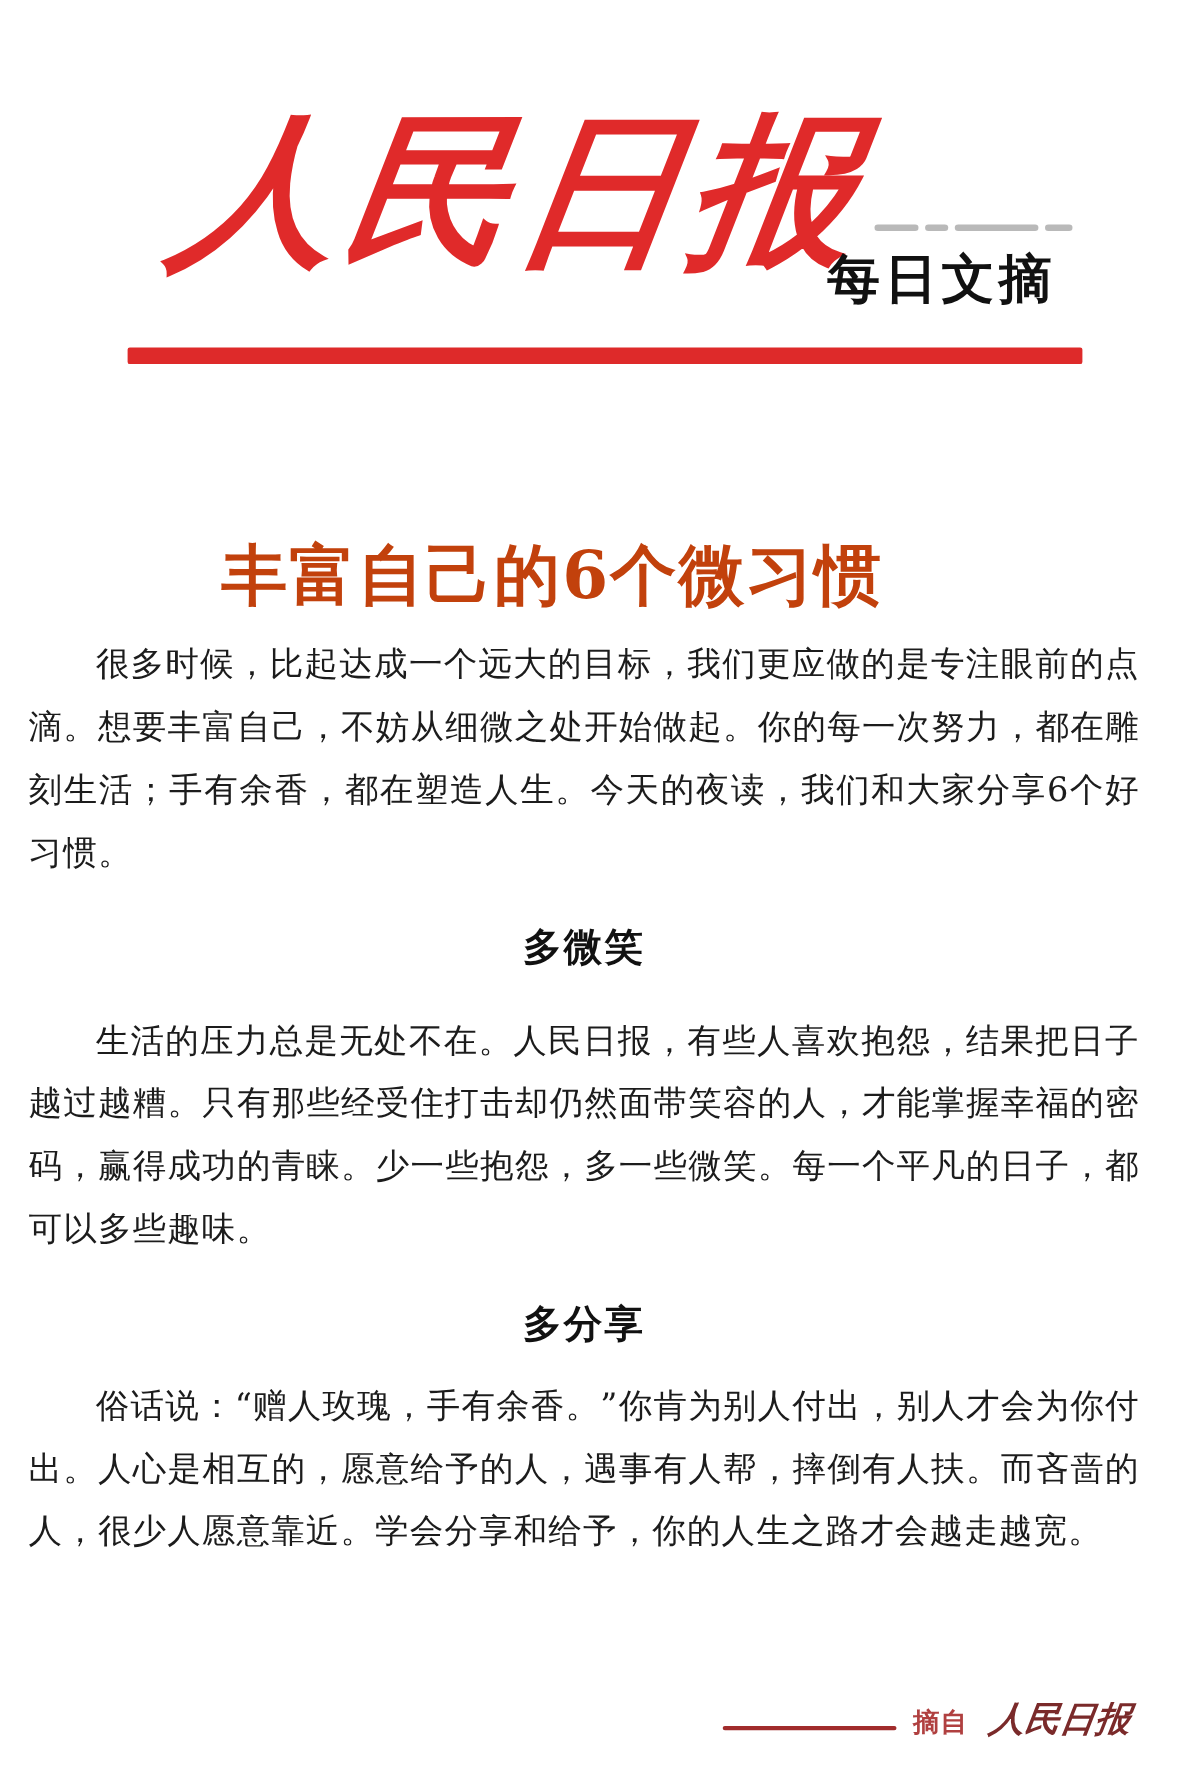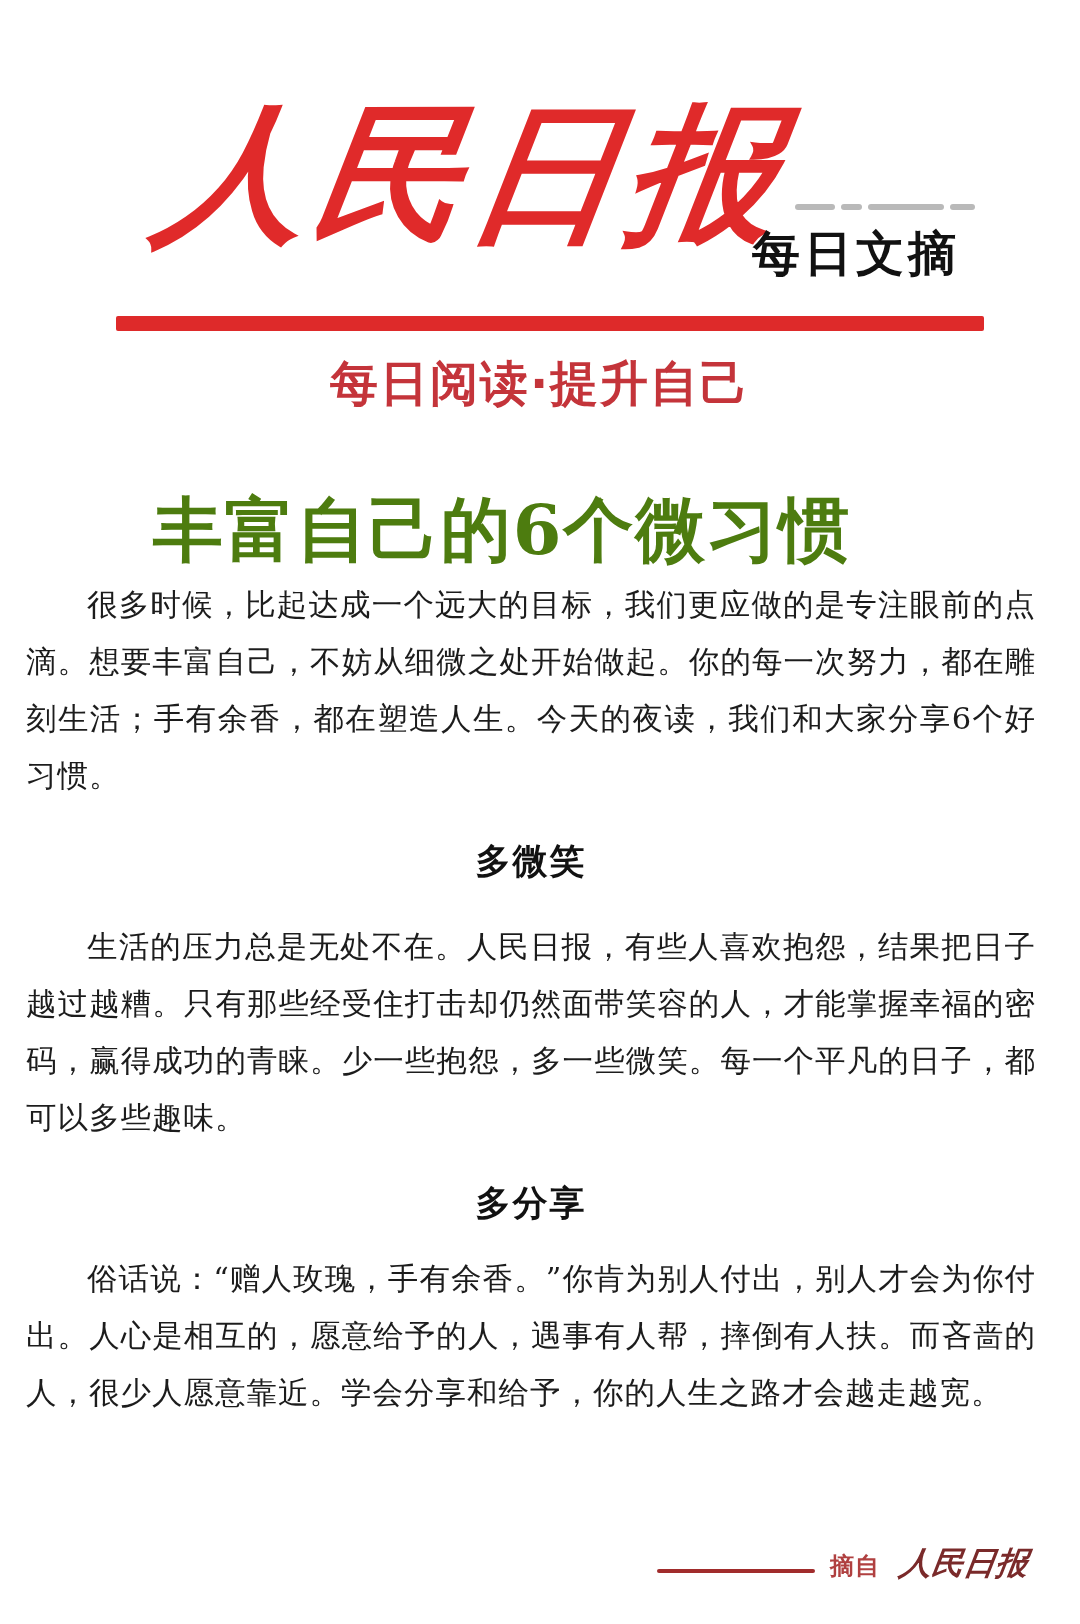--- a/index.html
+++ b/index.html
@@ -28,21 +28,21 @@
     background: #de2a2a; border-radius: 2px;
   }
   .slogan {
     position: absolute; left: 0; top: 352px; width: 1080px; text-align: center;
     font-size: 48px; font-weight: bold; color: #c4343a; letter-spacing: 2px;
   }
 
   .title {
     position: absolute; left: 0; top: 484px; width: 1004px; text-align: center;
     font-family: "DejaVu Serif", "Liberation Serif", serif;
-    font-size: 70px; font-weight: bold; color: #4d7c0f; letter-spacing: 2px;
+    font-size: 60px; font-weight: bold; color: #c2410c; letter-spacing: 2px;
   }
 
   .article { position: absolute; left: 26px; top: 0; width: 1010px; }
   .para {
     position: absolute; left: 0; width: 1010px;
     font-family: "DejaVu Serif", "Liberation Serif", serif;
     font-size: 30.5px; line-height: 57px; color: #1c1c1c;
     text-align: justify; text-indent: 2em; letter-spacing: 1px;
   }
   .section-heading {
@@ -68,21 +68,20 @@
 <header class="masthead">
   <div class="logo">人民日报</div>
   <div class="edition-tag">
     <span style="width:42px"></span>
       <span style="width:22px"></span>
       <span style="width:80px"></span>
       <span style="width:26px"></span>
   </div>
   <div class="digest-label">每日文摘</div>
   <div class="red-rule"></div>
-  <div class="slogan">每日阅读·提升自己</div>
 </header>
 
 <h1 class="title">丰富自己的6个微习惯</h1>
 
 <main class="article">
   <p class="para" style="top:576px">很多时候，比起达成一个远大的目标，我们更应做的是专注眼前的点滴。想要丰富自己，不妨从细微之处开始做起。你的每一次努力，都在雕刻生活；手有余香，都在塑造人生。今天的夜读，我们和大家分享6个好习惯。</p>
 
   <h2 class="section-heading" style="top:838px">多微笑</h2>
   <p class="para" style="top:918px">生活的压力总是无处不在。人民日报，有些人喜欢抱怨，结果把日子越过越糟。只有那些经受住打击却仍然面带笑容的人，才能掌握幸福的密码，赢得成功的青睐。少一些抱怨，多一些微笑。每一个平凡的日子，都可以多些趣味。</p>
 

